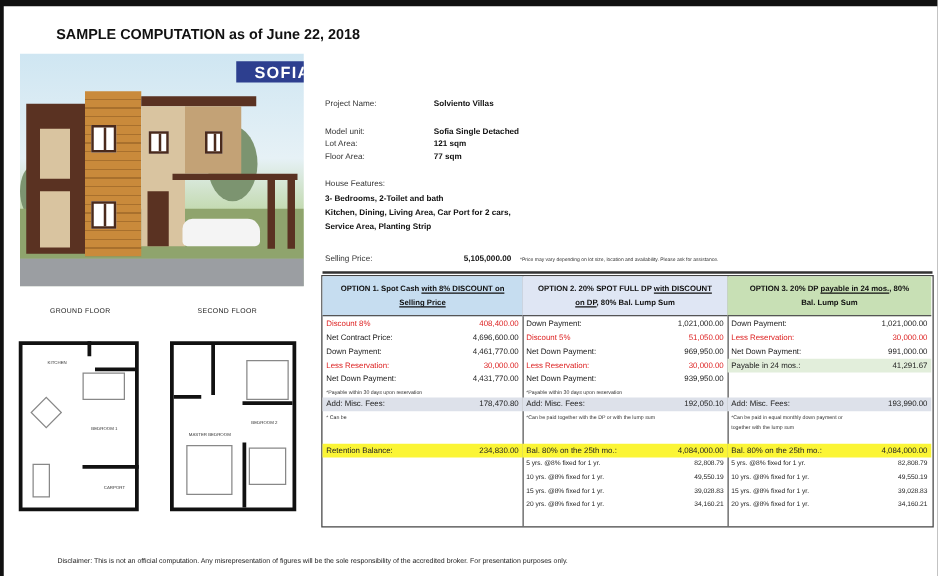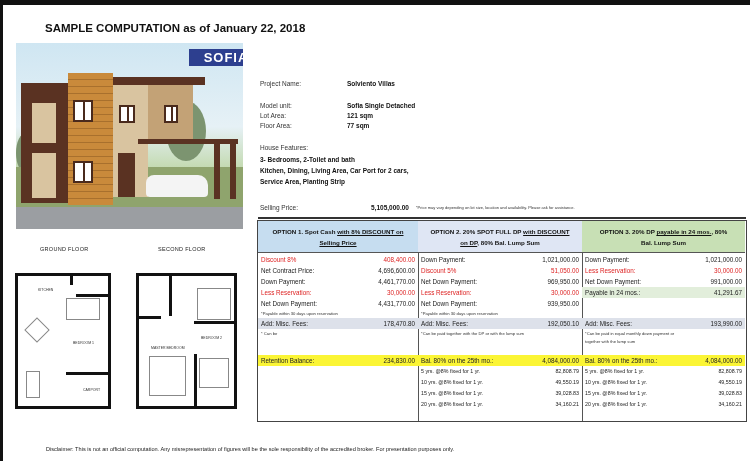--- a/index.html
+++ b/index.html
@@ -58,21 +58,21 @@
   .row.small { font-size:4.2px; line-height:7px; height:8px; color:#333; }
   .row.sm-amort { font-size:5.3px; }
 
   .disclaimer { position:absolute; left:43px; top:441px; font-size:5.6px; color:#222; white-space:nowrap; }
 </style>
 </head>
 <body>
 
 <div class="page">
 
-  <div class="title">SAMPLE COMPUTATION as of January 22, 2018</div>
+  <div class="title">SAMPLE COMPUTATION as of June 22, 2018</div>
 
   <div class="render">
     <div class="tree" style="left:150px;top:58px;width:40px;height:60px;"></div>
     <div class="tree" style="left:0px;top:90px;width:20px;height:40px;"></div>
     <div class="grass"></div>
     <div class="road"></div>
 
     <div class="wall-dark" style="left:5px;top:40px;width:48px;height:120px;"></div>
     <div class="wall-beige" style="left:16px;top:60px;width:24px;height:40px;"></div>
     <div class="wall-beige" style="left:16px;top:110px;width:24px;height:45px;"></div>

